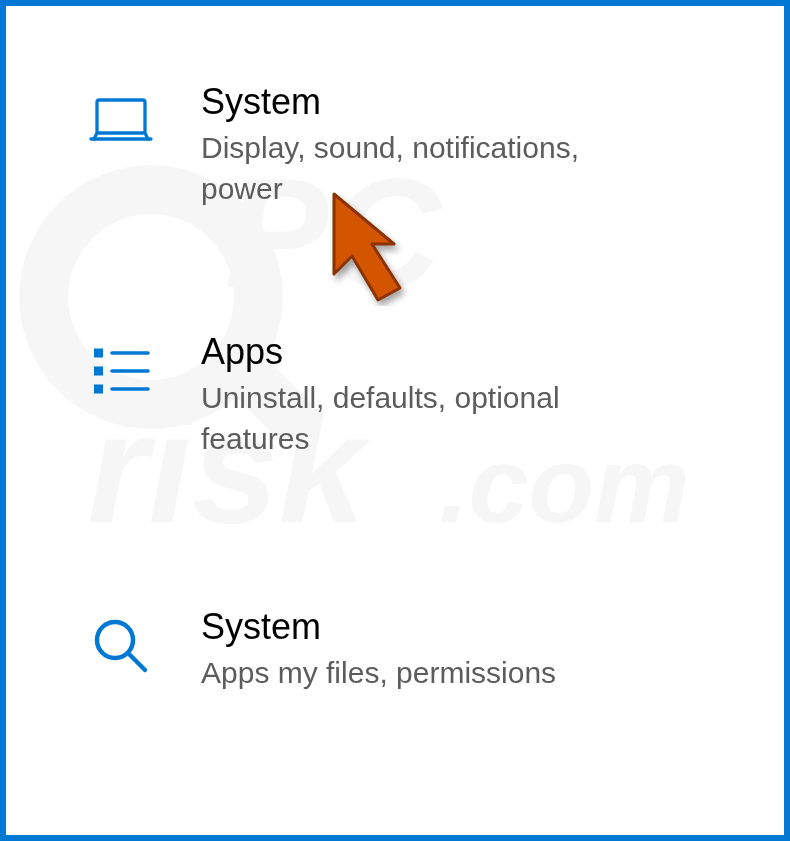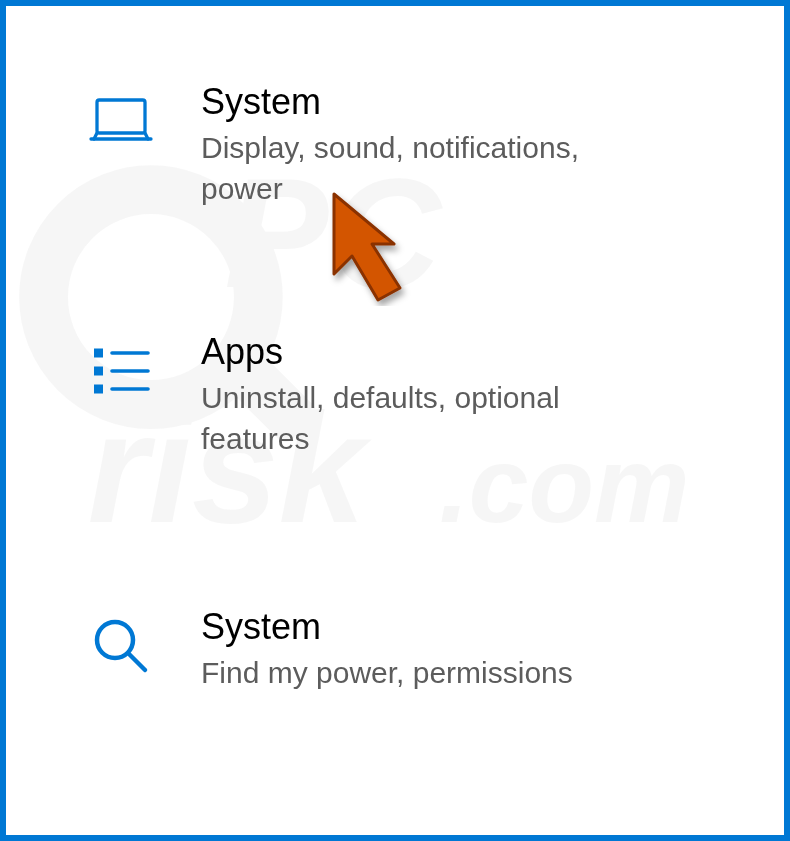--- a/index.html
+++ b/index.html
@@ -123,21 +123,21 @@
 
   <div class="tile search">
     <div class="tile-icon">
       <svg viewBox="0 0 48 48" fill="none" stroke="#0078d4" stroke-width="3" stroke-linecap="round">
         <circle cx="20" cy="20" r="12"></circle>
         <line x1="29" y1="29" x2="40" y2="40"></line>
       </svg>
     </div>
     <div class="tile-text">
       <p class="tile-title">System</p>
-      <p class="tile-desc">Find my power, permissions</p>
+      <p class="tile-desc">Apps my files, permissions</p>
     </div>
   </div>
 
   <div class="cursor-arrow">
     <svg width="110" height="120" viewBox="0 0 110 120">
       <defs>
         <filter id="ds" x="-30%" y="-30%" width="160%" height="160%">
           <feDropShadow dx="3" dy="5" stdDeviation="3" flood-color="#000" flood-opacity="0.35"></feDropShadow>
         </filter>
       </defs>

